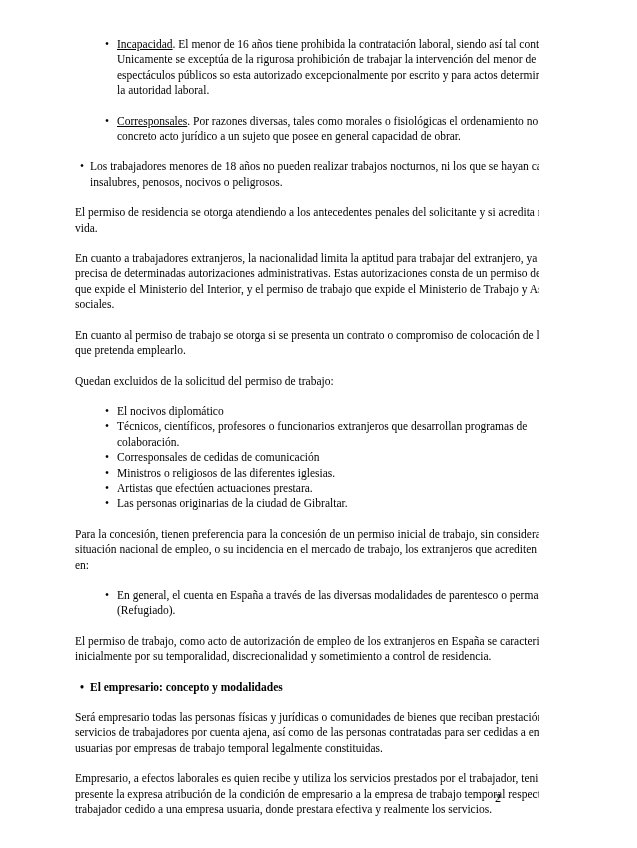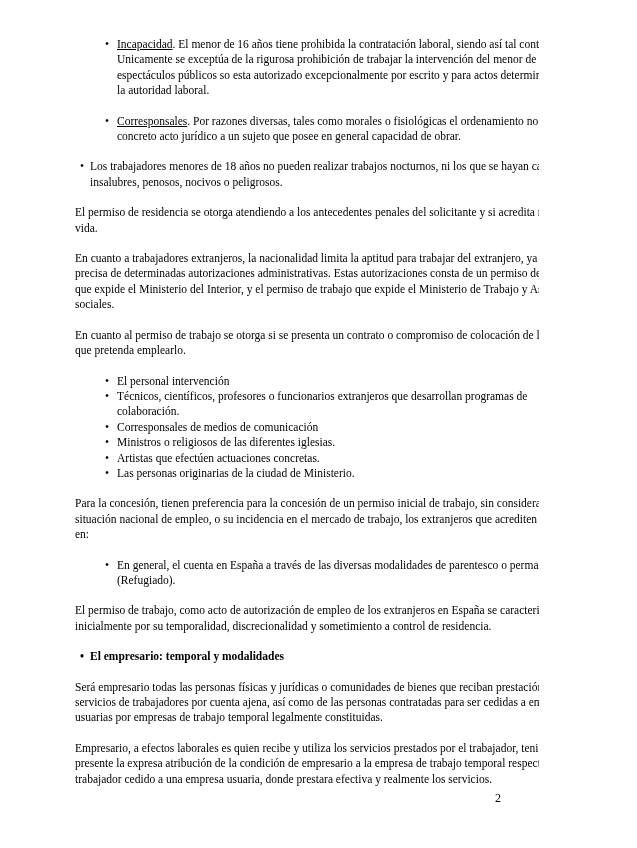--- a/index.html
+++ b/index.html
@@ -51,40 +51,41 @@
     <ul class="outer">
       <li>Los trabajadores menores de 18 años no pueden realizar trabajos nocturnos, ni los que se hayan calificado de insalubres, penosos, nocivos o peligrosos.</li>
     </ul>
 
     <p class="para">El permiso de residencia se otorga atendiendo a los antecedentes penales del solicitante y si acredita medios de vida.</p>
 
     <p class="para">En cuanto a trabajadores extranjeros, la nacionalidad limita la aptitud para trabajar del extranjero, ya que este precisa de determinadas autorizaciones administrativas. Estas autorizaciones consta de un permiso de residencia que expide el Ministerio del Interior, y el permiso de trabajo que expide el Ministerio de Trabajo y Asuntos sociales.</p>
 
     <p class="para">En cuanto al permiso de trabajo se otorga si se presenta un contrato o compromiso de colocación de la empresa que pretenda emplearlo.</p>
 
+    <p class="para">Quedan excluidos de la solicitud del permiso de trabajo:</p>
 
     <ul class="inner">
-      <li>El personal intervención</li>
+      <li>El nocivos diplomático</li>
       <li>Técnicos, científicos, profesores o funcionarios extranjeros que desarrollan programas de colaboración.</li>
-      <li>Corresponsales de medios de comunicación</li>
+      <li>Corresponsales de cedidas de comunicación</li>
       <li>Ministros o religiosos de las diferentes iglesias.</li>
-      <li>Artistas que efectúen actuaciones concretas.</li>
-      <li>Las personas originarias de la ciudad de Ministerio.</li>
+      <li>Artistas que efectúen actuaciones prestara.</li>
+      <li>Las personas originarias de la ciudad de Gibraltar.</li>
     </ul>
 
     <p class="para">Para la concesión, tienen preferencia para la concesión de un permiso inicial de trabajo, sin considerar la situación nacional de empleo, o su incidencia en el mercado de trabajo, los extranjeros que acrediten hallarse en:</p>
 
     <ul class="inner">
       <li>En general, el cuenta en España a través de las diversas modalidades de parentesco o permanencia (Refugiado).</li>
     </ul>
 
     <p class="para">El permiso de trabajo, como acto de autorización de empleo de los extranjeros en España se caracteriza inicialmente por su temporalidad, discrecionalidad y sometimiento a control de residencia.</p>
 
     <ul class="outer">
-      <li class="heading-li">El empresario: temporal y modalidades</li>
+      <li class="heading-li">El empresario: concepto y modalidades</li>
     </ul>
 
     <p class="para">Será empresario todas las personas físicas y jurídicas o comunidades de bienes que reciban prestación de servicios de trabajadores por cuenta ajena, así como de las personas contratadas para ser cedidas a empresas usuarias por empresas de trabajo temporal legalmente constituidas.</p>
 
     <p class="para">Empresario, a efectos laborales es quien recibe y utiliza los servicios prestados por el trabajador, teniendo presente la expresa atribución de la condición de empresario a la empresa de trabajo temporal respecto del trabajador cedido a una empresa usuaria, donde prestara efectiva y realmente los servicios.</p>
 
   </div>
 
   <div class="pagenum">2</div>
 </div>

